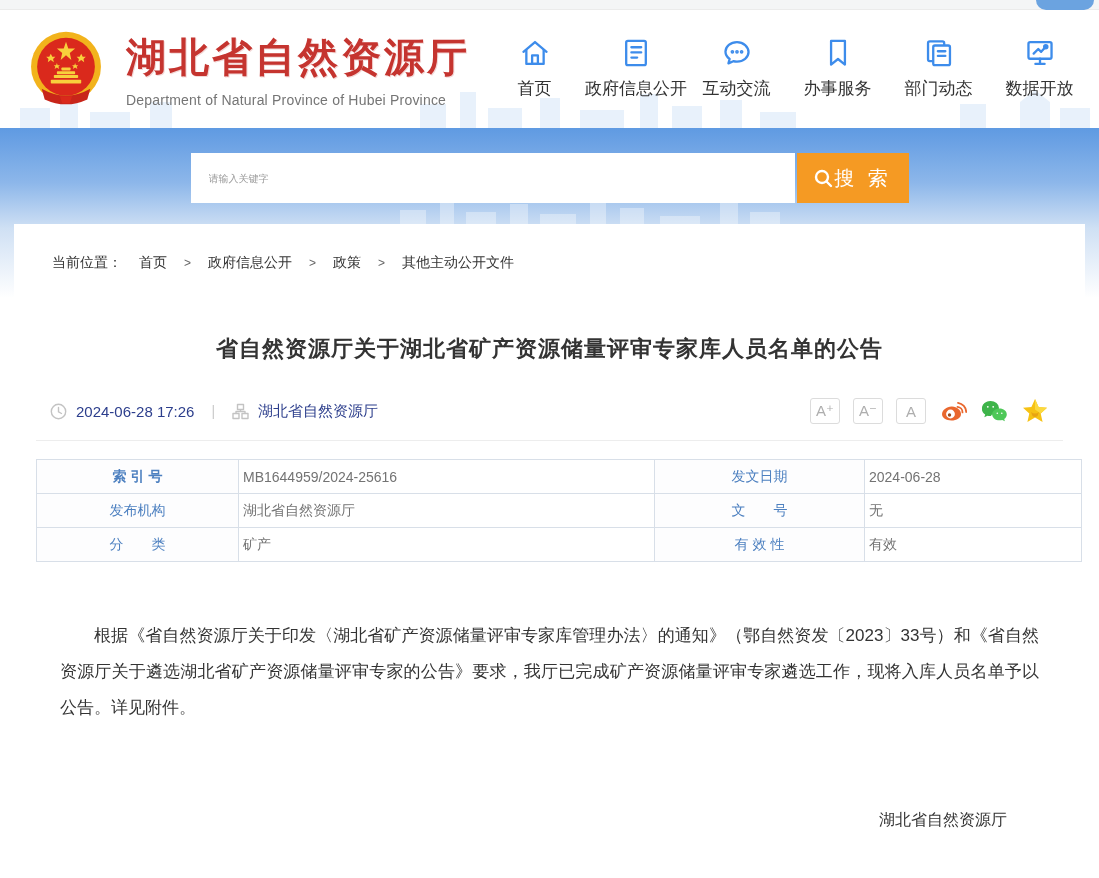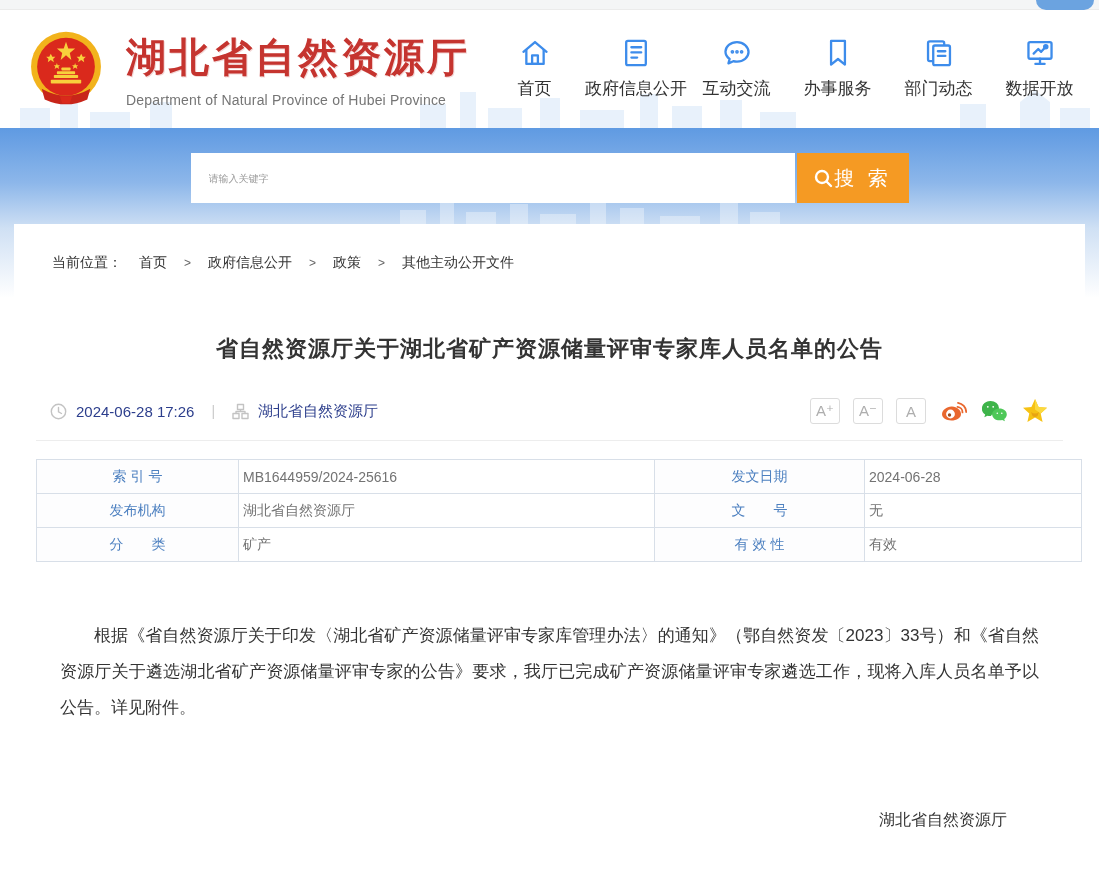--- a/index.html
+++ b/index.html
@@ -54,21 +54,21 @@
   .fs-btn { width:30px; height:26px; border:1px solid #dcdcdc; border-radius:3px; background:#fff;
     color:#aeaeae; font-size:15px; display:flex; align-items:center; justify-content:center; cursor:pointer; }
   .share-icon { width:28px; height:28px; cursor:pointer; }
 
   .divider { margin-top:15px; border-top:1px solid #ededed; }
 
   .meta-table { margin-top:18px; width:100%; border-collapse:collapse; font-size:14px; table-layout:fixed; }
   .meta-table td { border:1px solid #d8dfe8; height:34px; }
   td.tl { text-align:center; color:#4d80c0; background:#fdfdfe; }
   td.tv { color:#737373; padding-left:4px; }
-  .w-l1 { width:202px; } .w-v1 { width:416px; } .w-l2 { width:210px; } .w-v2 { width:217px; }
+  .w-l1 { width:202px;font-weight:bold; } .w-v1 { width:416px; } .w-l2 { width:210px; } .w-v2 { width:217px; }
 
   .body-text { margin-top:56px; padding:0 24px; font-size:17px; line-height:36px; color:#333;
     text-indent:2em; text-align:justify; }
 
   .signature { margin-top:84px; text-align:right; padding-right:56px; font-size:16px; color:#333; }
 
   svg { display:block; }
 </style>
 </head>
 <body>

